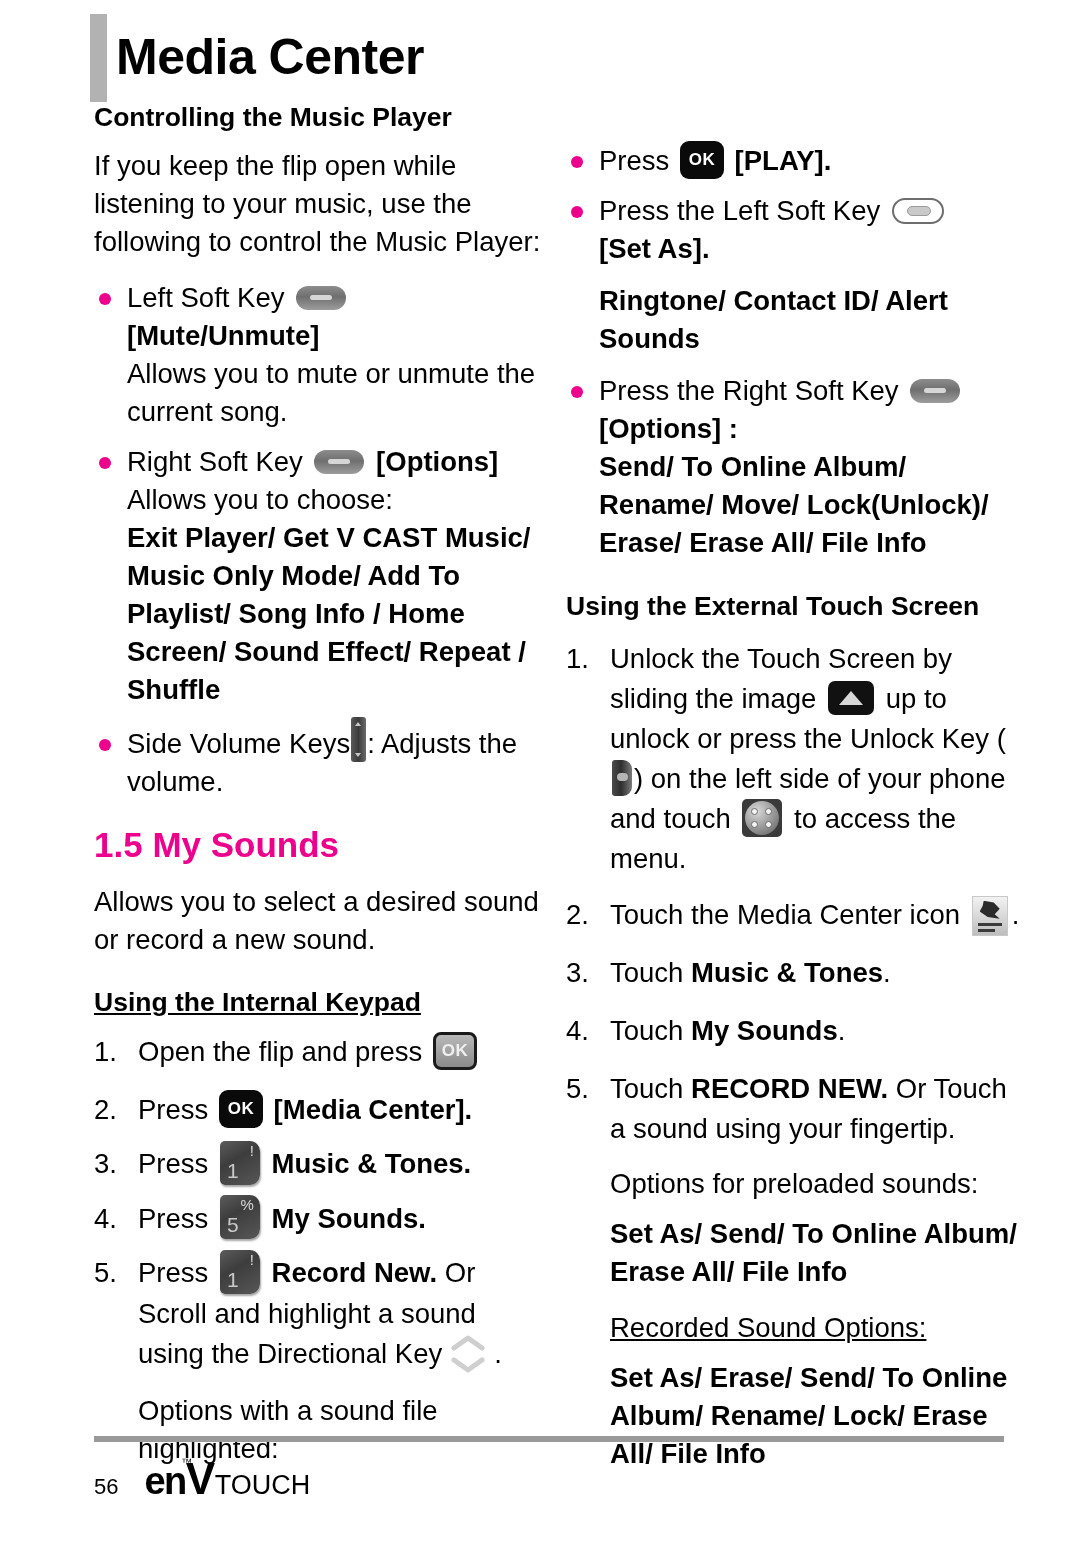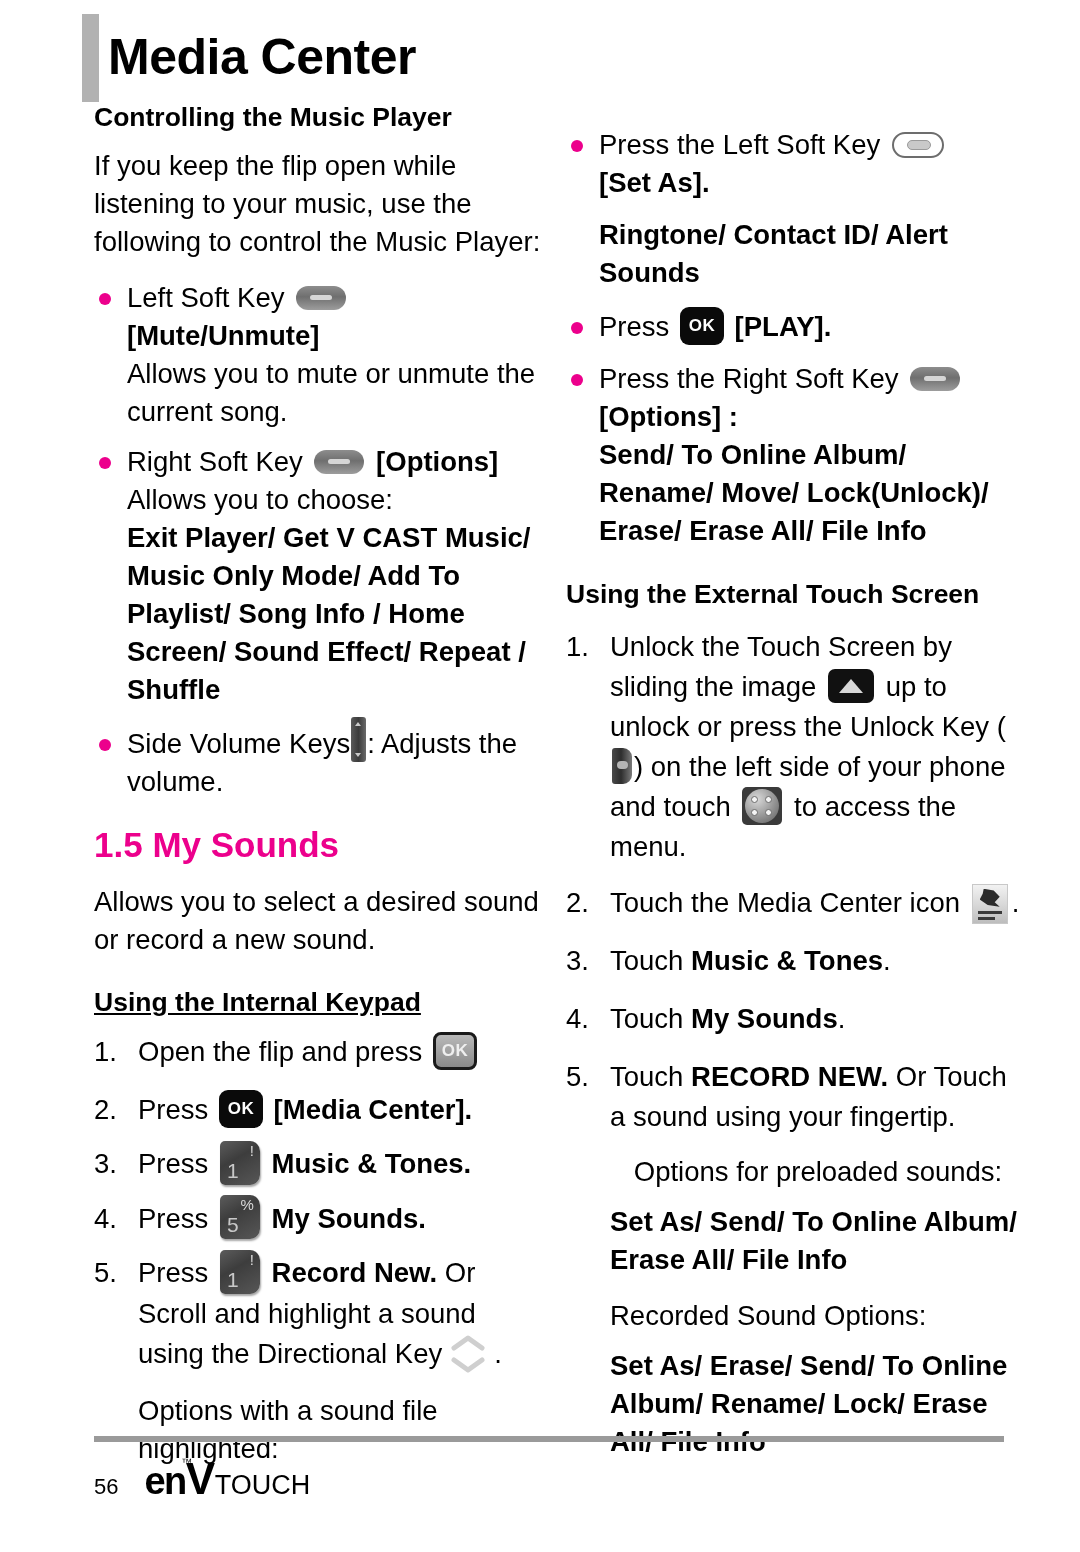--- a/index.html
+++ b/index.html
@@ -18,21 +18,21 @@
   .page {
     position: relative;
     width: 1080px;
     height: 1552px;
     box-sizing: border-box;
   }
 
   
   .header {
     position: absolute;
-    left: 8px; top: 0;
+    left: 16px; top: 0;
     width: 928px;
     height: 118px;
   }
   .header-bar {
     position: absolute;
     left: 74px; top: 14px;
     width: 17px; height: 88px;
     background: #b2b2b2;
   }
   .page-title {
@@ -444,31 +444,31 @@
             <path d="M6 30 L20 40 L34 30" fill="none" stroke="#cfcfcf" stroke-width="5" stroke-linecap="round" stroke-linejoin="round"></path>
           </svg></span><span>.</span>
     </div>
 
     <div class="indent" style="margin-top:14px;">Options with a sound file highlighted:</div>
 
   </div>
 
   <div class="col col-right" style="top:126px;">
 
+    <div class="bullet-item" style="margin-top:16px;">
+      <span>Press</span>
+      <span class="icon ok-black">OK</span>
+      <span class="b">[PLAY].</span>
+    </div>
+
     <div class="bullet-item">
       <span>Press the Left Soft Key</span>
       <span class="icon softkey-outline"></span>
       <div class="b">[Set As].</div>
       <div class="b" style="margin-top:14px;">Ringtone/ Contact ID/ Alert Sounds</div>
-    </div>
-
-    <div class="bullet-item" style="margin-top:16px;">
-      <span>Press</span>
-      <span class="icon ok-black">OK</span>
-      <span class="b">[PLAY].</span>
     </div>
 
     <div class="bullet-item" style="margin-top:14px;">
       <span>Press the Right Soft Key</span>
       <span class="icon softkey-gray"></span>
       <div class="b">[Options] :</div>
       <div class="b">Send/ To Online Album/ Rename/ Move/ Lock(Unlock)/ Erase/ Erase All/ File Info</div>
     </div>
 
     <h3 class="sub" style="margin-top:27px; margin-bottom:16px;">Using the External Touch Screen</h3>
@@ -500,24 +500,24 @@
       <span class="b">My Sounds</span><span>.</span>
     </div>
 
     <div class="num-item" style="margin-top:18px;">
       <span class="num">5.</span>
       <span>Touch</span>
       <span class="b">RECORD NEW.</span>
       <span>Or Touch a sound using your fingertip.</span>
     </div>
 
-    <div class="indent" style="margin-top:16px;text-align:center;">Options for preloaded sounds:</div>
+    <div class="indent" style="margin-top:16px;">Options for preloaded sounds:</div>
     <div class="indent b">Set As/ Send/ To Online Album/ Erase All/ File Info</div>
 
-    <div class="indent" style="margin-top:18px;">Recorded Sound Options:</div>
+    <div class="indent" style="margin-top:18px;text-decoration:underline;">Recorded Sound Options:</div>
     <div class="indent b">Set As/ Erase/ Send/ To Online Album/ Rename/ Lock/ Erase All/ File Info</div>
 
   </div>
 
   <div class="footer">
     <div class="footer-rule"></div>
     <div class="footer-row">
       <span class="page-num">56</span>
       <span class="logo">
         <span class="env">en<span class="v">V</span></span>

